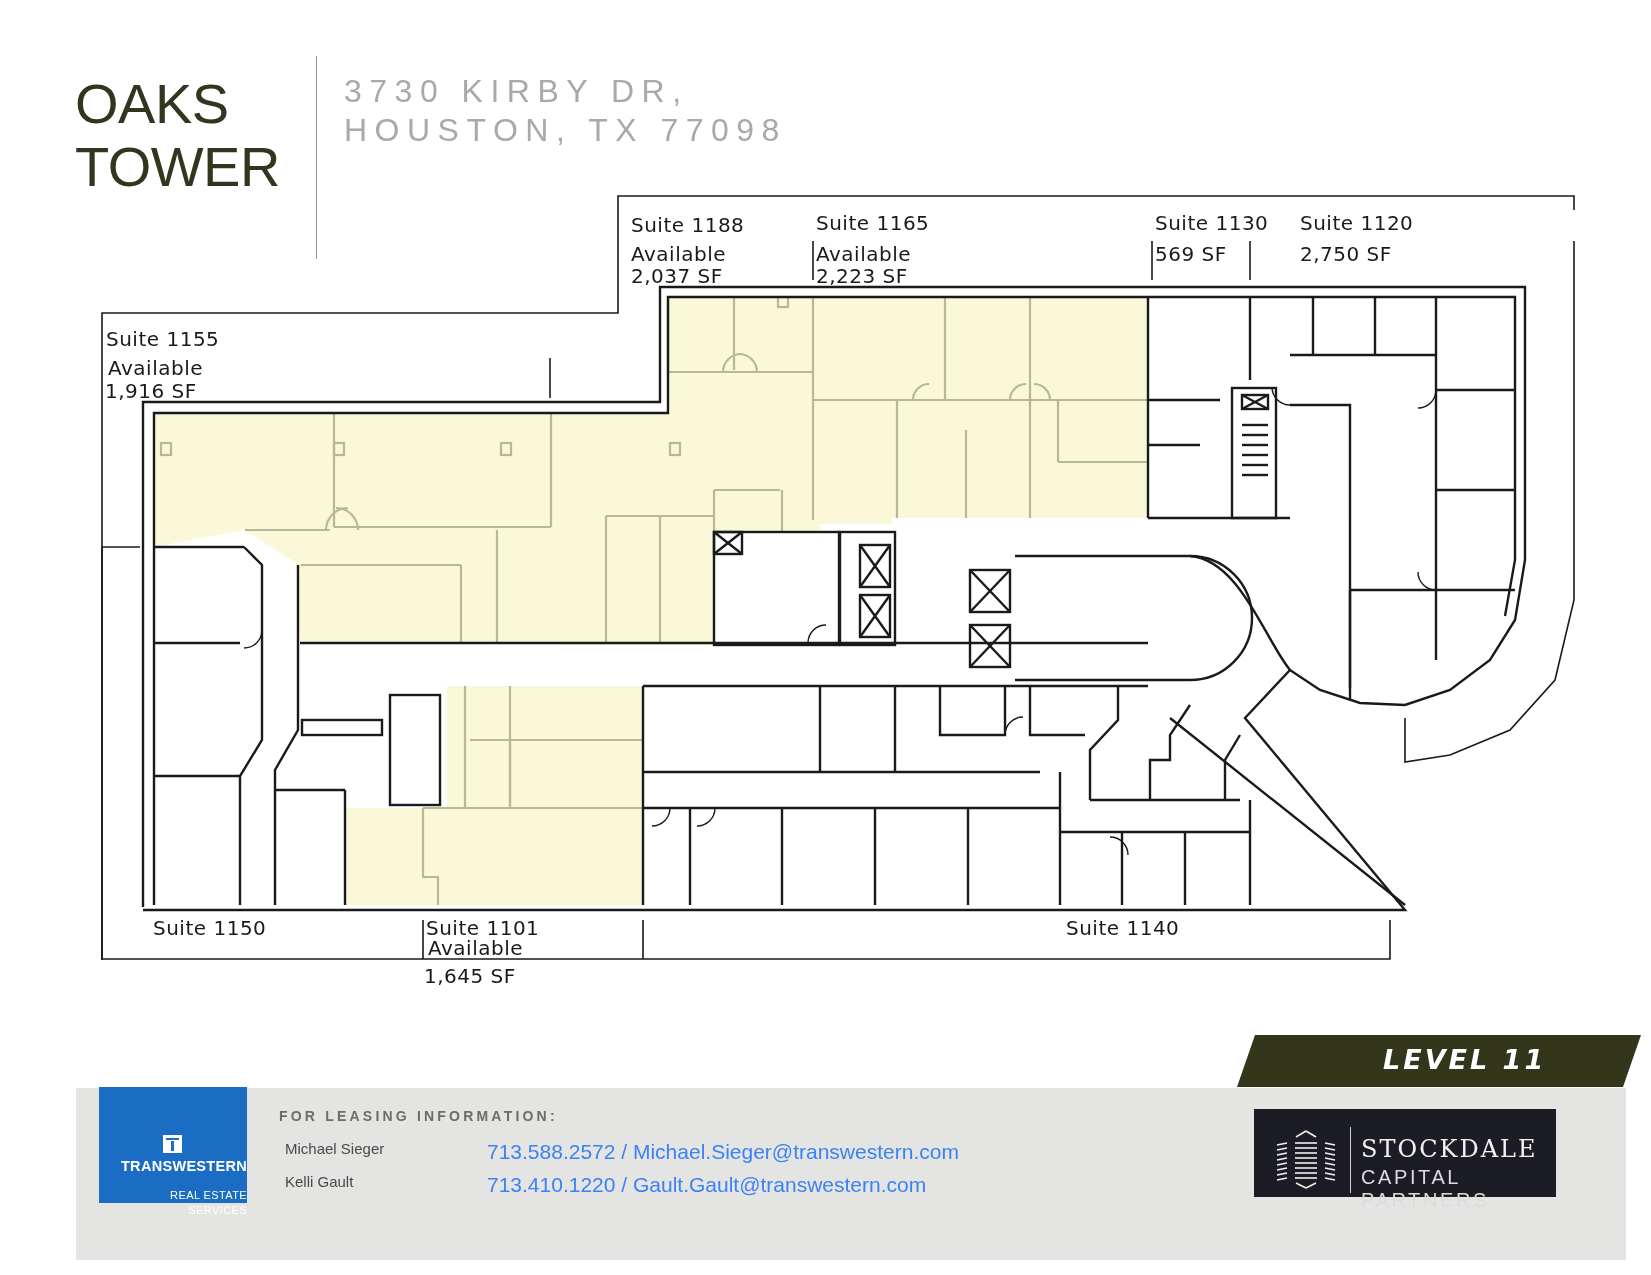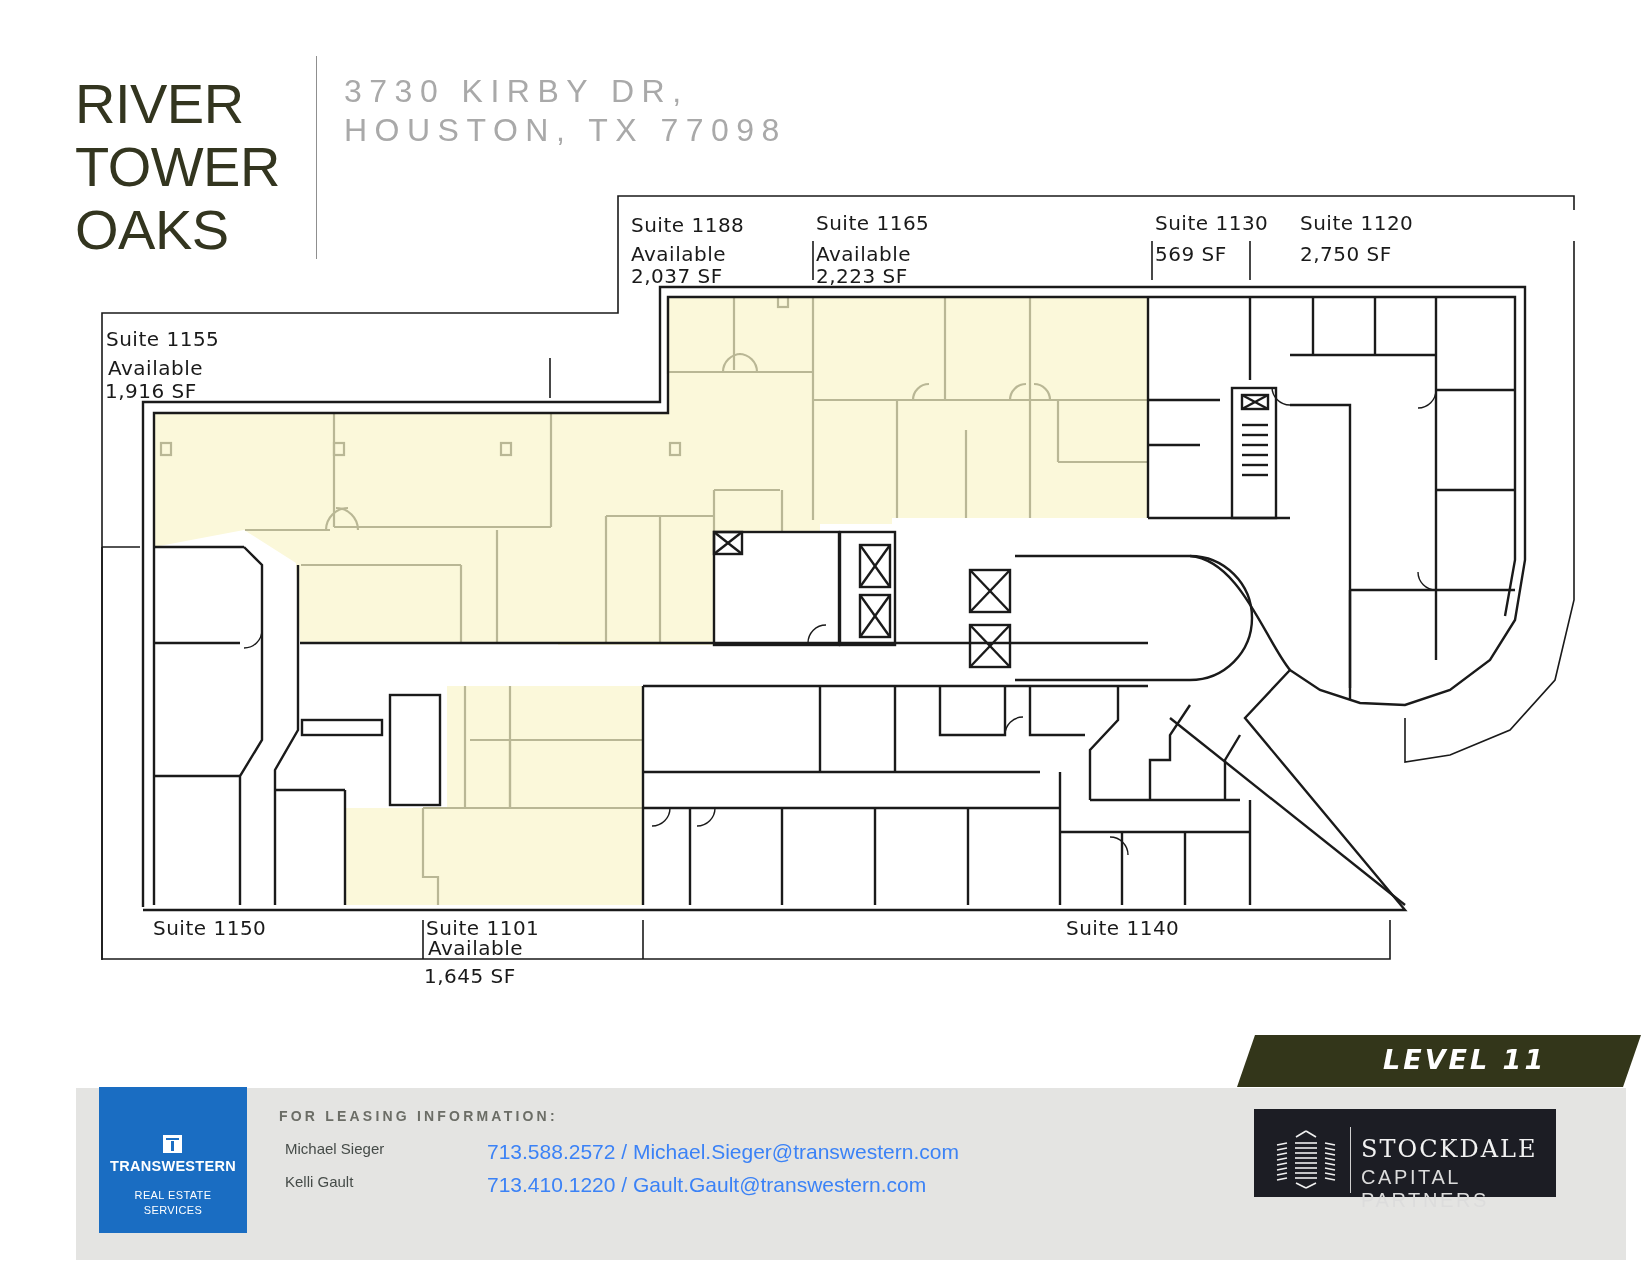--- a/index.html
+++ b/index.html
@@ -6,41 +6,40 @@
   body { width:1651px; height:1275px; position:relative; overflow:hidden; font-family:"Liberation Sans", sans-serif; }
   .title { position:absolute; left:75px; top:72px; color:#33351f; font-family:"Liberation Sans", sans-serif; font-size:56px; line-height:63px; letter-spacing:-0.5px; }
   .title div { white-space:nowrap; }
   .divider-v { position:absolute; left:316px; top:56px; width:1px; height:203px; background:#8f8f8f; }
   .address { position:absolute; left:344px; top:72px; color:#a9a9a9; font-size:32px; letter-spacing:7.5px; line-height:39px; font-weight:300; }
   .plan { position:absolute; left:0; top:0; }
   .cad { font-family:"DejaVu Sans", sans-serif; font-size:20px; fill:#1a1a1a; letter-spacing:0.5px; }
   .level-banner { position:absolute; left:1237px; top:1035px; width:404px; height:52px; }
   .level-text { position:absolute; left:1383px; top:1040px; color:#ffffff; font-family:"DejaVu Sans", sans-serif; font-weight:bold; font-size:27px; letter-spacing:3px; line-height:40px;font-style:italic; }
   .footer { position:absolute; left:76px; top:1088px; width:1550px; height:172px; background:#e4e4e2; }
-  .tw-logo { position:absolute; left:99px; top:1087px; width:148px; height:146px; background:#1a6dc2; color:#fff; text-align:center; }
+  .tw-logo { position:absolute; left:99px; top:1087px; width:148px; height:116px; background:#1a6dc2; color:#fff; text-align:right; }
   .tw-icon { position:absolute; left:64px; top:48px; width:19px; height:18px; background:#fff; }
   .tw-icon:before { content:""; position:absolute; left:3px; top:3px; width:13px; height:2px; background:#1a6dc2; }
   .tw-icon:after { content:""; position:absolute; left:8px; top:6px; width:3px; height:10px; background:#1a6dc2; }
   .tw-name { position:absolute; left:0; right:0; top:71px; font-size:14.5px; font-weight:bold; letter-spacing:0.3px; }
   .tw-sub { position:absolute; left:0; right:0; top:101px; font-size:11px; line-height:15px; letter-spacing:0.4px; }
   .leasing-label { position:absolute; left:279px; top:1108px; font-size:14px; letter-spacing:3.2px; color:#6b6d66; font-weight:bold; }
   .contact-name { position:absolute; left:285px; font-size:15px; color:#454b48; }
   .contact-info { position:absolute; left:487px; font-size:21px; color:#3b82f6; }
   .sd-logo { position:absolute; left:1254px; top:1109px; width:302px; height:88px; background:#1c1d24; }
   .sd-sep { position:absolute; left:96px; top:18px; width:1px; height:66px; background:#cfcfcf; }
   .sd-name { position:absolute; left:107px; top:26px; color:#f2f2f2; font-family:"DejaVu Serif", serif; font-size:24px; letter-spacing:2px; }
   .sd-sub { position:absolute; left:107px; top:57px; color:#dcdcdc; font-size:20px; letter-spacing:2.6px; }
 </style>
 </head>
 <body>
 
 <div class="title">
-  <div>RIVER</div>
+  <div>OAKS</div>
   <div>TOWER</div>
-  <div>OAKS</div>
 </div>
 <div class="divider-v"></div>
 <div class="address">
   <div>3730 KIRBY DR,</div>
   <div>HOUSTON, TX 77098</div>
 </div>
 
 <svg class="plan" width="1651" height="1020" viewBox="0 0 1651 1020" xmlns="http://www.w3.org/2000/svg">
   <g fill="none" stroke="#1a1a1a" stroke-width="1.6">
 

